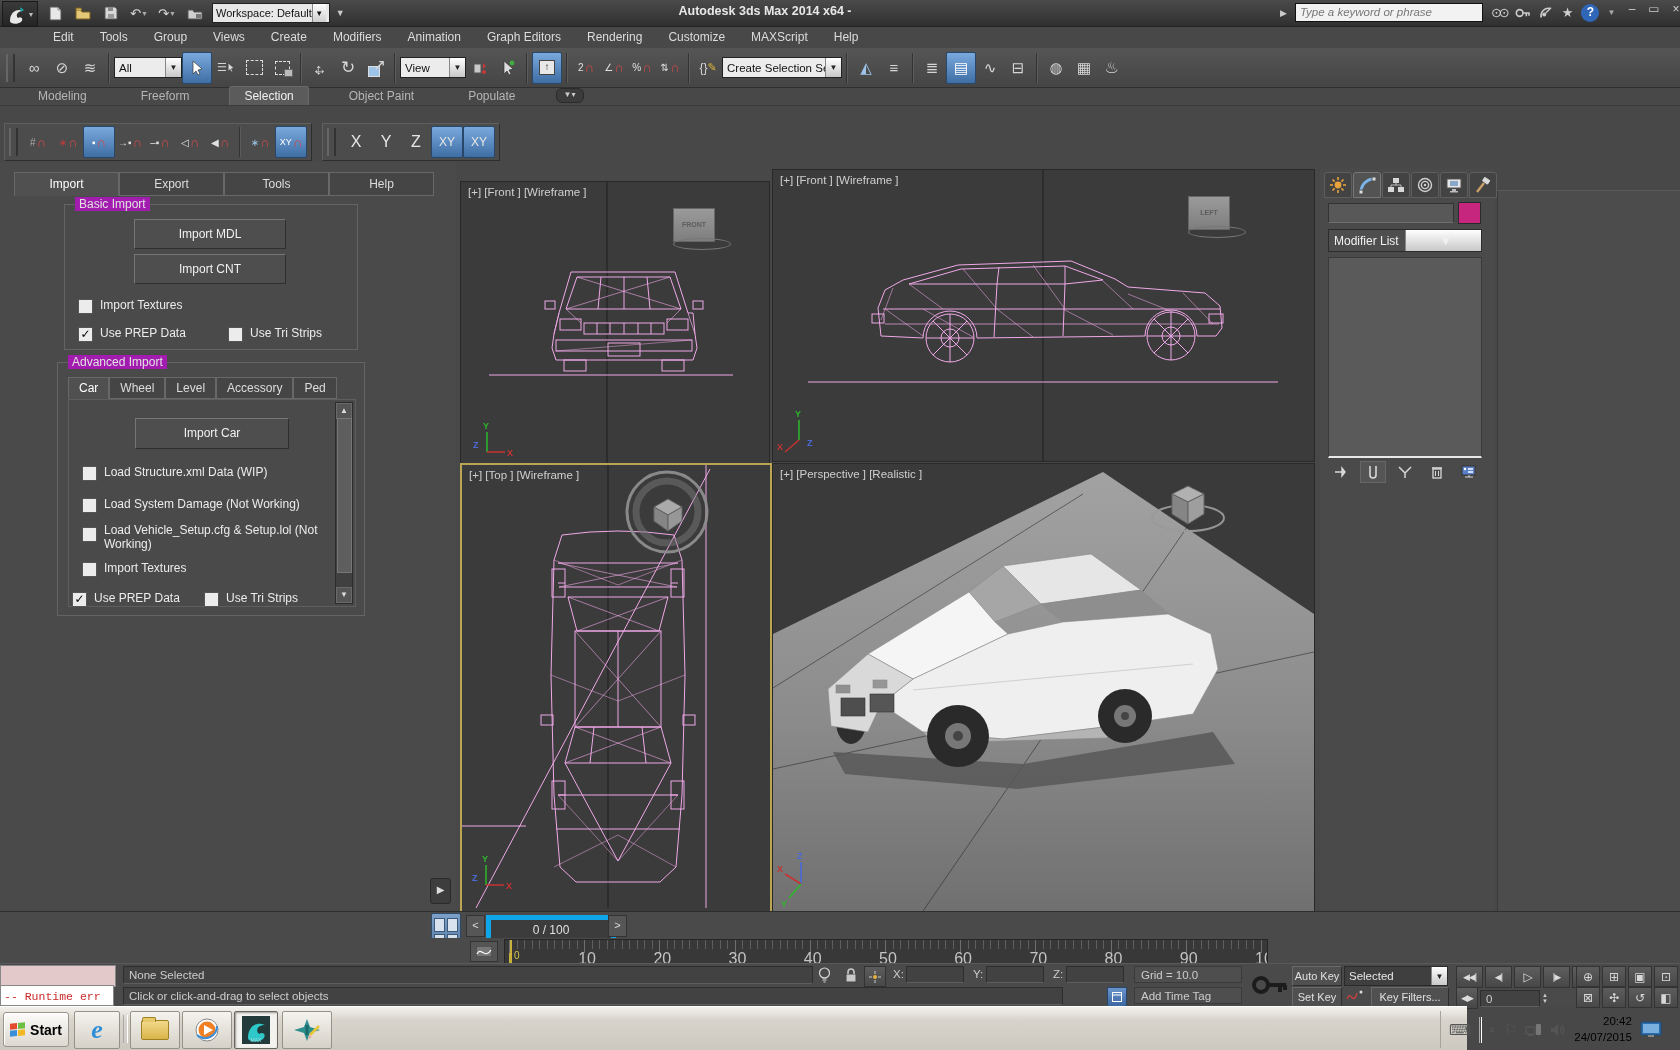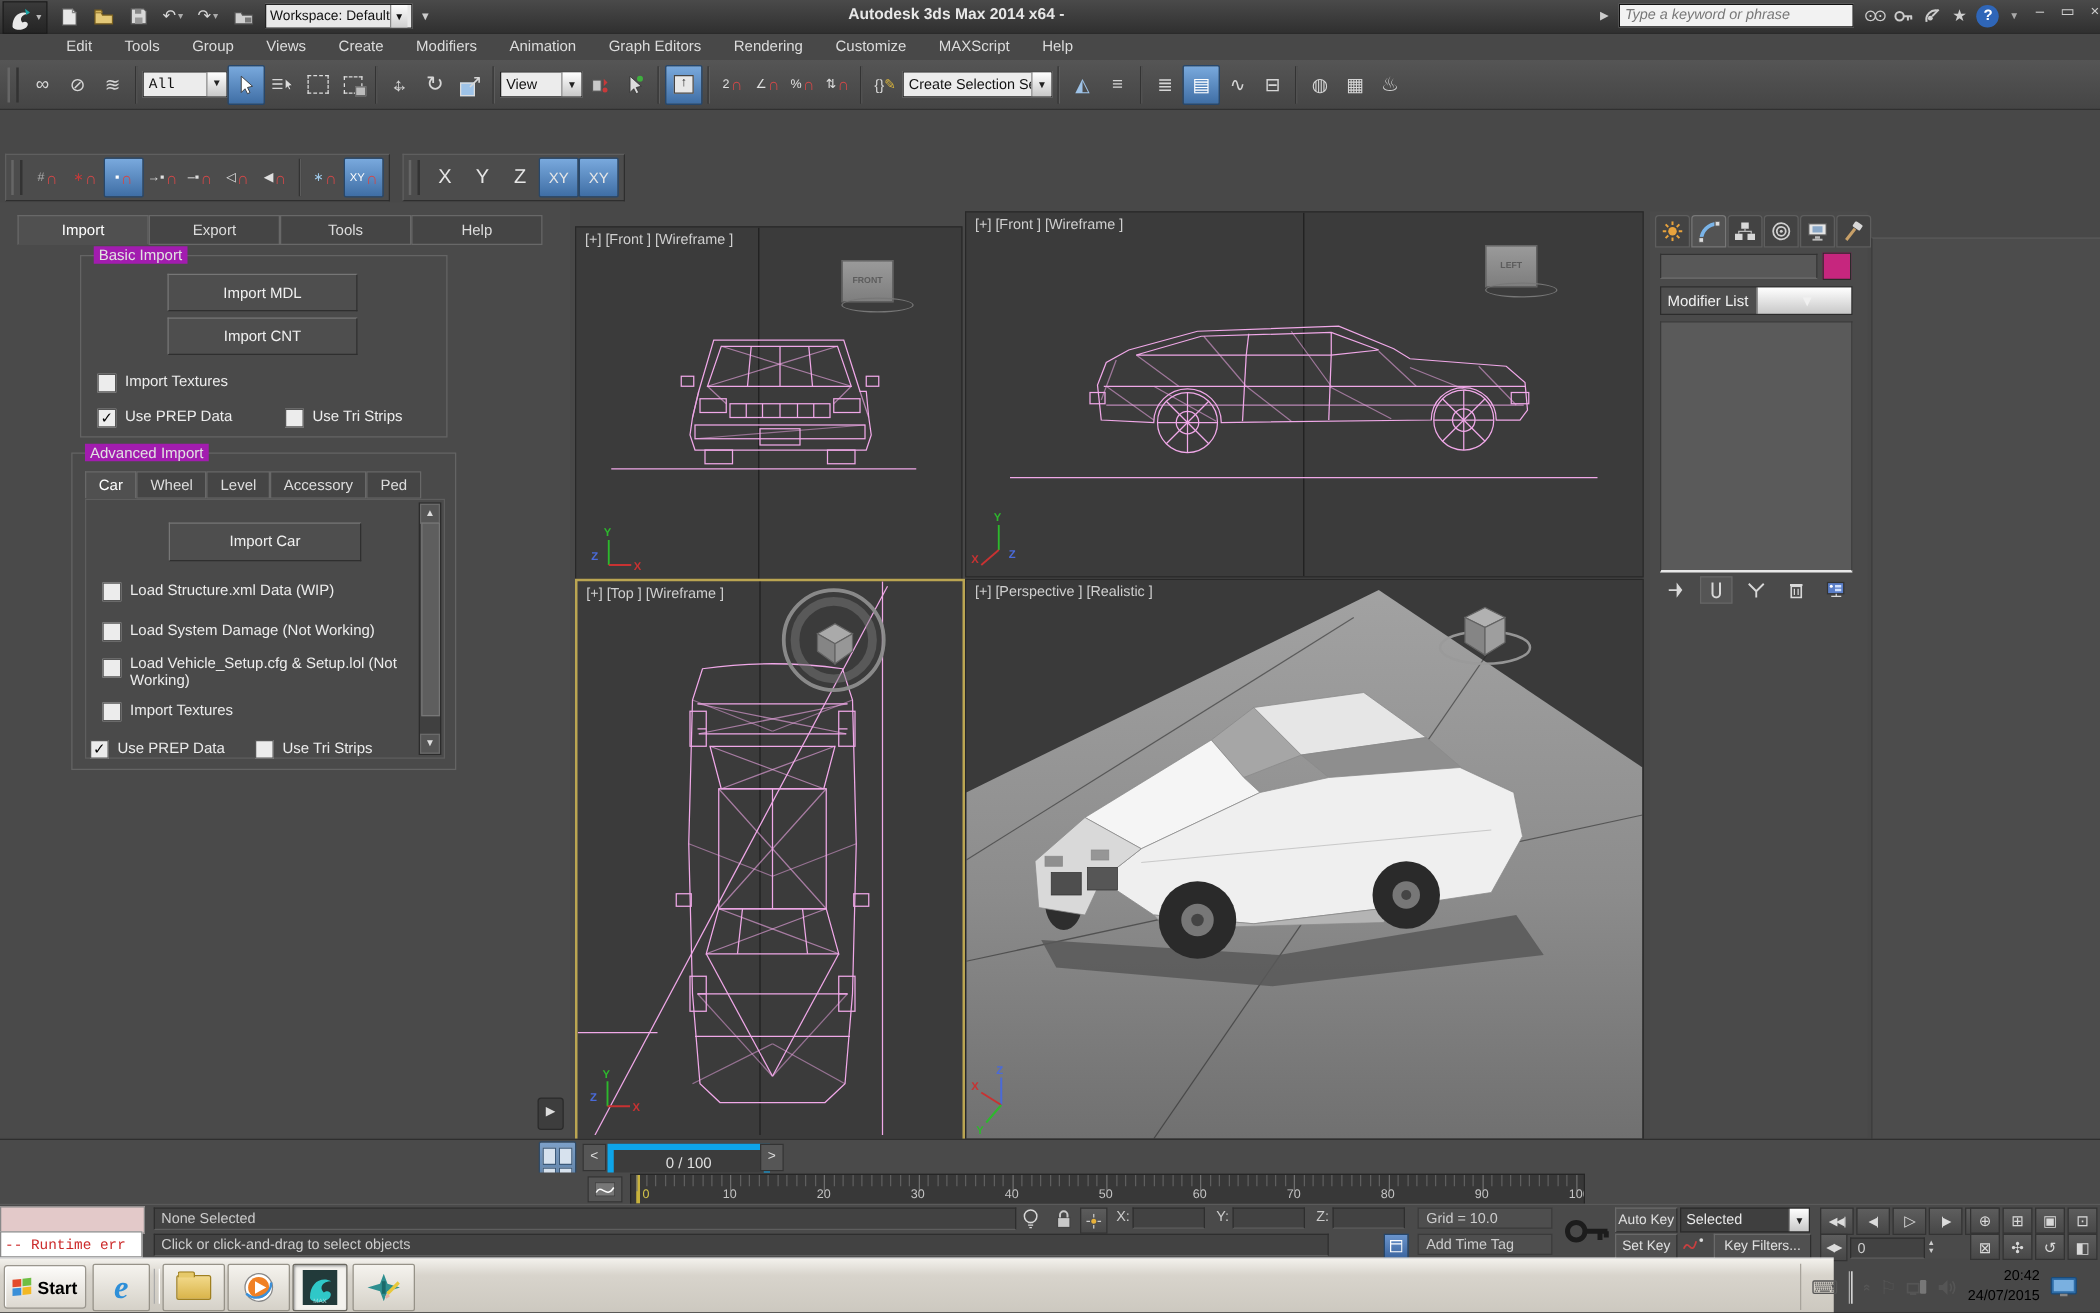--- a/index.html
+++ b/index.html
@@ -92,21 +92,21 @@
   #timerow{left:0;top:911px;width:1680px;height:27px;background:#4a4a4a;border-top:1px solid #2e2e2e;}
   .vplayoutbtn{left:431px;top:1px;width:28px;height:38px;background:linear-gradient(#7da0c8,#54789f);border:1px solid #2f4a66;border-radius:2px;display:grid;grid-template-columns:11px 11px;grid-template-rows:14px 14px;gap:2px;justify-content:center;align-content:center;}
   .vplayoutbtn div{background:#d7e2ee;border:1px solid #3c5a7a;}
   .tsbtn{top:3px;width:17px;height:20px;background:#565656;border:1px solid #333;color:#ddd;text-align:center;line-height:19px;font-size:11px;}
   .tsdisp{left:486px;top:3px;width:120px;height:20px;background:#3c3c3c;border:5px solid #0ea5e9;color:#e0e0e0;text-align:center;line-height:20px;font-size:12px;}
   #rulerrow{left:0;top:938px;width:1680px;height:25px;background:#4a4a4a;}
   .minicurvebtn{left:470px;top:3px;width:26px;height:19px;background:#555;border:1px solid #333;display:flex;align-items:center;justify-content:center;color:#ddd;font-size:10px;}
   #ruler{left:504px;top:1px;width:762px;height:23px;background:#383838;border:1px solid #262626;overflow:hidden;}
   .tick{position:absolute;top:0;width:1px;height:9px;background:#5e5e5e;}
   .tick.major{height:13px;background:#6e6e6e;}
-  .ticklabel{position:absolute;top:10px;color:#c4c4c4;font-size:10px;}
+  .ticklabel{position:absolute;top:10px;color:#c4c4c4;font-size:16px;}
   .curmark{position:absolute;left:4px;top:0;width:3px;height:23px;background:#c8b23c;}
   .curlabel{position:absolute;left:9px;top:10px;color:#d6c64a;font-size:10px;}
   
   #statusbar{left:0;top:963px;width:1680px;height:43px;background:#4a4a4a;border-top:1px solid #5a5a5a;}
   .listener1{left:0;top:1px;width:114px;height:20px;background:#e3c9c9;border:1px solid #888;}
   .listener2{left:0;top:21px;width:114px;height:21px;background:#fff;border:1px solid #888;color:#cc2a2a;font-family:"Liberation Mono","DejaVu Sans Mono",monospace;font-size:11.5px;line-height:21px;padding-left:3px;box-sizing:border-box;white-space:nowrap;overflow:hidden;}
   .stfield{background:#424242;border:1px solid #2e2e2e;border-bottom-color:#5e5e5e;color:#ccc;font-size:11.5px;line-height:17px;padding-left:5px;box-sizing:border-box;}
   .stlabel{color:#ccc;font-size:11.5px;}
   .stbtn{background:#505050;border:1px solid #2e2e2e;border-top-color:#6a6a6a;border-left-color:#6a6a6a;color:#e0e0e0;font-size:11px;text-align:center;}
   .navico{width:22px;height:19px;display:flex;align-items:center;justify-content:center;color:#d8d8d8;font-size:12px;background:linear-gradient(#5c5c5c,#484848);border:1px solid #333;}
@@ -222,21 +222,21 @@
     <span class="tbi">
         <span>∞</span>
       </span>
     <span class="tbi">
         <span>⊘</span>
       </span>
     <span class="tbi">
         <span>≋</span>
       </span>
     <span class="tsep"></span>
-    <span class="wfield" style="width:66px;font-family:Liberation Mono, monospace;">
+    <span class="wfield" style="width:66px;">
       <span class="wtext" style="flex:1;">All</span>
       <span class="ddbtn">▼</span>
     </span>
     <span class="tbi blue">
       <svg class="cursvg" viewBox="0 0 13 16">
           <path d="M2 1l9 8-4 1 2 4-2 1-2-4-3 3z" fill="#fff" stroke="#333" stroke-width=".7"></path>
         </svg>
     </span>
     <span class="tbi">
         <span style="font-size:11px;">☰</span>
@@ -341,20 +341,28 @@
         <span>◍</span>
       </span>
     <span class="tbi">
         <span>▦</span>
       </span>
     <span class="tbi">
         <span style="font-size:16px;">♨</span>
       </span>
   </div>
 
+  <div class="abs" id="ribbon">
+      <span class="rtab">Modeling</span>
+      <span class="rtab">Freeform</span>
+      <span class="rtab active">Selection</span>
+      <span class="rtab">Object Paint</span>
+      <span class="rtab">Populate</span>
+      <span class="rtoggle">▼▾</span>
+    </div>
 
   <div class="abs snaprow">
     <div class="snapbar">
       <span class="grip"></span>
       <span class="sni">
           <span class="snpre" style="color:#aaa;">#</span>
           <span class="mag">∩</span>
         </span>
       <span class="sni">
           <span class="snpre" style="color:#c23a3a;">∗</span>

